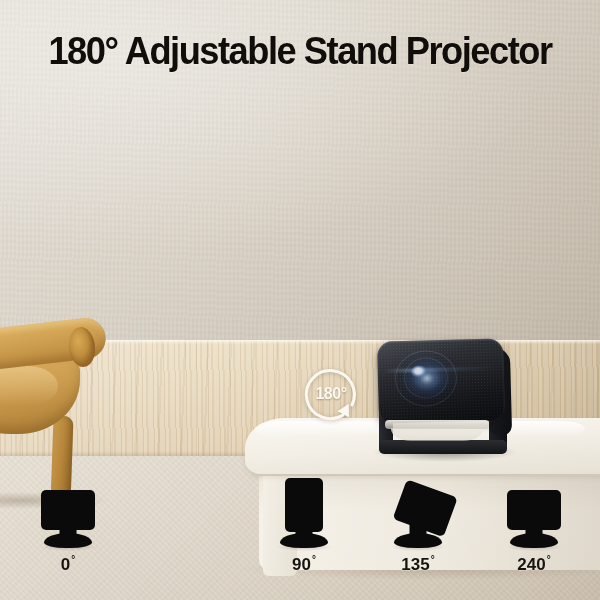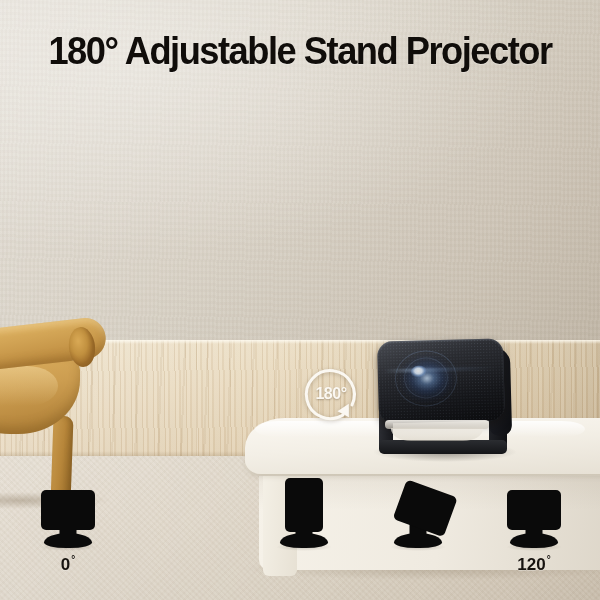--- a/index.html
+++ b/index.html
@@ -398,36 +398,38 @@
     </div>
 
 
     <div class="angle-item" style="left:258px;">
       <div class="angle-icon">
         <div class="ai-shadow"></div>
         <div class="ai-base"></div>
         <div class="ai-neck" style="height:12px;"></div>
         <div class="ai-screen" style="width:38px;height:54px;bottom:22px;transform:translateX(-50%) rotate(0deg);"></div>
       </div>
+      <div class="angle-label"><span>90</span><span class="deg">°</span></div>
     </div>
 
     <div class="angle-item" style="left:372px;">
       <div class="angle-icon">
         <div class="ai-shadow"></div>
         <div class="ai-base"></div>
         <div class="ai-neck" style="height:16px;"></div>
         <div class="ai-screen" style="width:54px;height:42px;bottom:26px;transform:translateX(-50%) rotate(20deg);"></div>
       </div>
+      <div class="angle-label"><span>135</span><span class="deg">°</span></div>
     </div>
 
     <div class="angle-item" style="left:488px;">
       <div class="angle-icon">
         <div class="ai-shadow"></div>
         <div class="ai-base"></div>
         <div class="ai-neck"></div>
         <div class="ai-screen" style="width:54px;height:40px;transform:translateX(-50%) rotate(0deg);"></div>
       </div>
-      <div class="angle-label"><span>120</span><span class="deg">°</span></div>
+      <div class="angle-label"><span>240</span><span class="deg">°</span></div>
     </div>
 
   </div>
 
 </div>
 
 </body></html>

